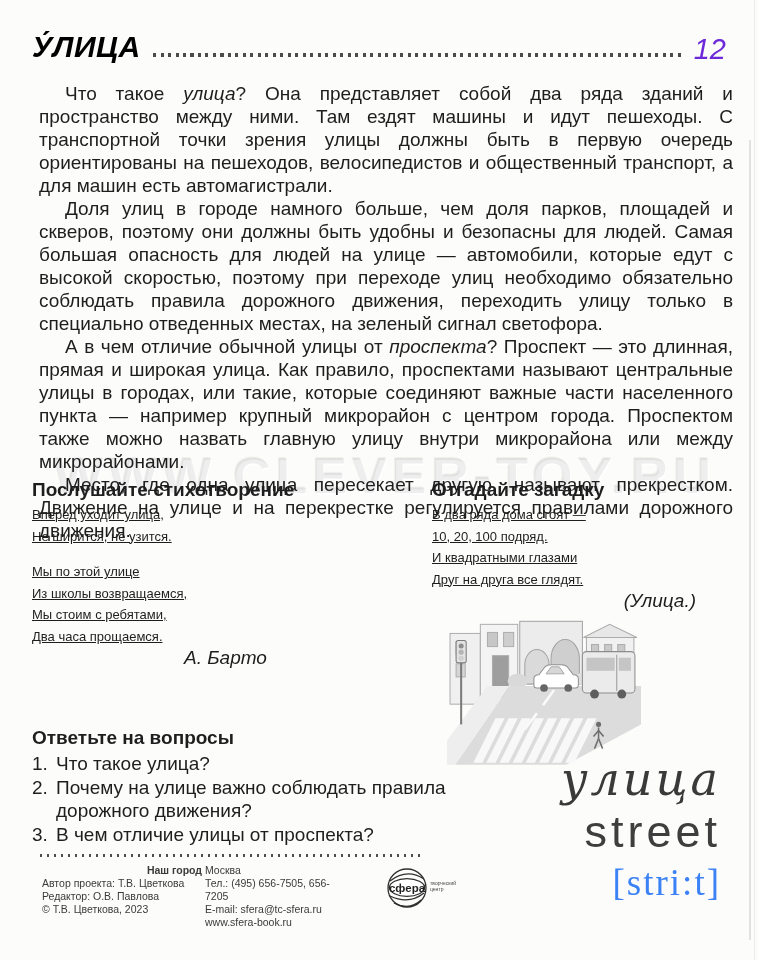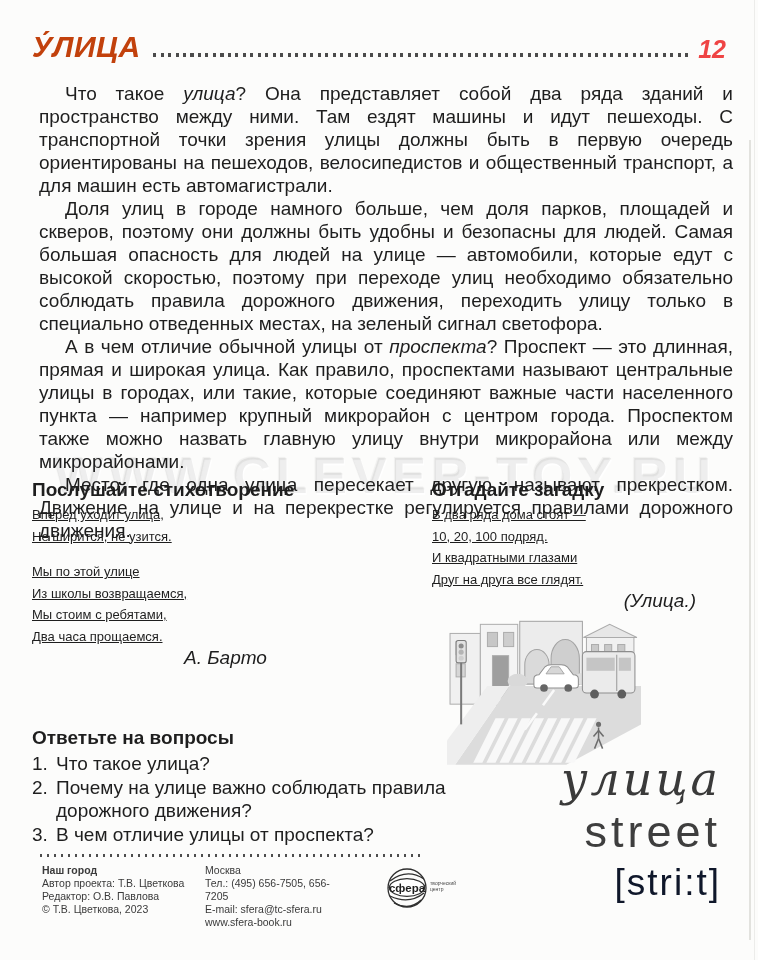--- a/index.html
+++ b/index.html
@@ -12,24 +12,24 @@
   .page{
     position:relative;width:758px;height:960px;overflow:hidden;
     background:#fcfcfb;color:#1e1e1e;
   }
   
   .page-edge{position:absolute;left:749px;top:140px;width:2px;height:800px;background:#e2e2de;}
   .page-edge2{position:absolute;left:754px;top:0px;width:1px;height:960px;background:#ececea;}
 
   
   .header{position:absolute;left:32px;top:26px;width:694px;height:38px;display:flex;align-items:flex-end;}
-  .title{font-size:30px;font-weight:bold;font-style:italic;letter-spacing:.5px;color:#c2410c;line-height:34px;white-space:nowrap;}
+  .title{font-size:30px;font-weight:bold;font-style:italic;letter-spacing:.5px;color:#000000;line-height:34px;white-space:nowrap;}
   .leader{flex:1;height:4px;margin:0 10px 7px 12px;
     background-image:repeating-linear-gradient(90deg,#4b4b4b 0 3px,transparent 3px 7.5px);}
-  .pagenum{font-size:25px;font-weight:bold;font-style:italic;color:#ef4444;line-height:30px;}
+  .pagenum{font-size:29px;font-weight:normal;font-style:italic;color:#6d28d9;line-height:30px;}
 
   
   .watermark{
     position:absolute;left:40px;top:446px;width:690px;
     font-size:52px;font-weight:bold;letter-spacing:5px;white-space:nowrap;text-align:center;
     color:rgba(120,120,120,0.13);
     text-shadow:1px 2px 1px rgba(255,255,255,0.95), -1px -1px 1px rgba(0,0,0,0.05);
     transform:scaleY(.95);
     z-index:1;pointer-events:none;
   }
@@ -54,29 +54,29 @@
   
   .questions{position:absolute;left:32px;top:727px;width:428px;z-index:2;}
   .qrow{display:flex;font-size:19px;line-height:23.5px;}
   .qnum{flex:0 0 24px;}
   .qtext{flex:1;}
 
   
   .vocab{position:absolute;right:37px;top:752px;text-align:right;z-index:2;}
   .vocab-ru{font-family:"DejaVu Serif", serif;font-style:italic;font-size:46px;line-height:54px;color:#3a3a3a;letter-spacing:3px;}
   .vocab-en{font-family:"Liberation Sans", sans-serif;font-size:45px;line-height:52px;color:#3e3e3e;letter-spacing:4px;}
-  .vocab-tr{font-family:Liberation Sans, sans-serif;font-size:37px;line-height:50px;color:#0f172a;letter-spacing:2px;}
+  .vocab-tr{font-family:Liberation Serif, serif;font-size:37px;line-height:50px;color:#3b82f6;letter-spacing:2px;}
 
   
   .footer-rule{position:absolute;left:40px;top:854px;width:385px;height:3px;
     background-image:repeating-linear-gradient(90deg,#4d4d4d 0 2.5px,transparent 2.5px 7px);}
   .footer{position:absolute;left:42px;top:864px;width:470px;display:flex;z-index:2;color:#3a3a3a;}
   .fcol1{width:160px;font-size:10.5px;line-height:13px;}
   .fcol2{width:140px;font-size:10.5px;line-height:13px;margin-left:3px;}
-  .fseries{font-weight:bold;}
+  .fseries{font-weight:bold;text-align:right;}
   .flogo{margin-left:38px;margin-top:1px;}
 </style>
 </head>
 <body>
 
 <div class="page">
 
   <div class="header">
     <div class="title">У́ЛИЦА</div>
     <div class="leader"></div>

